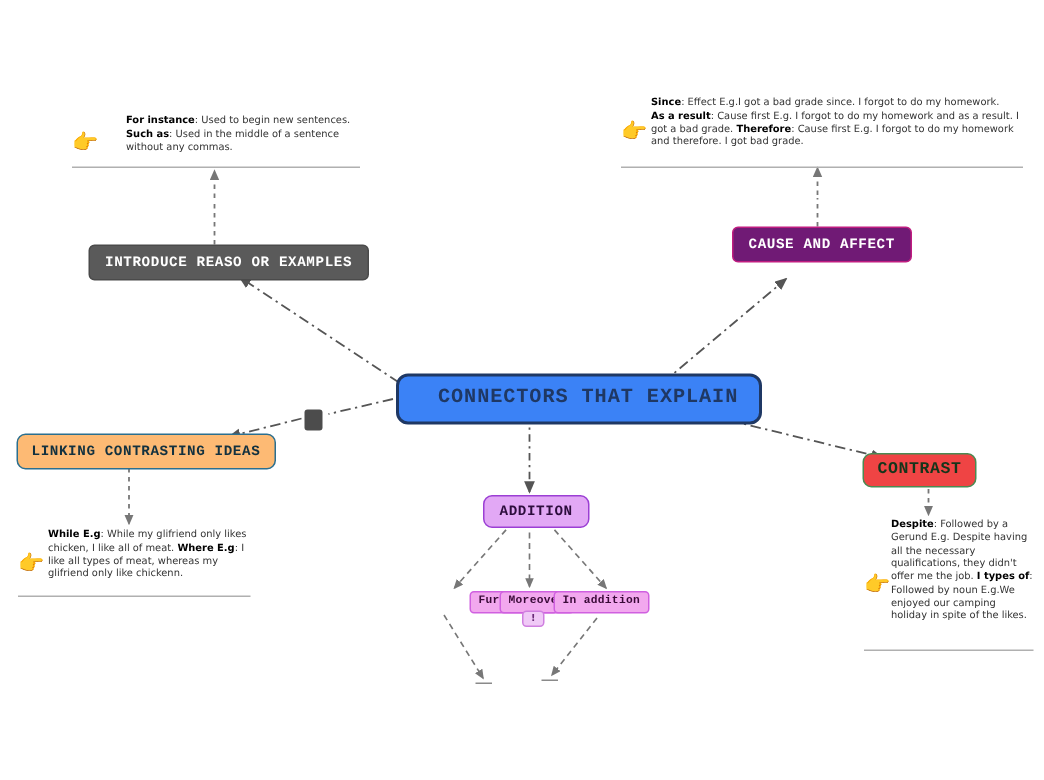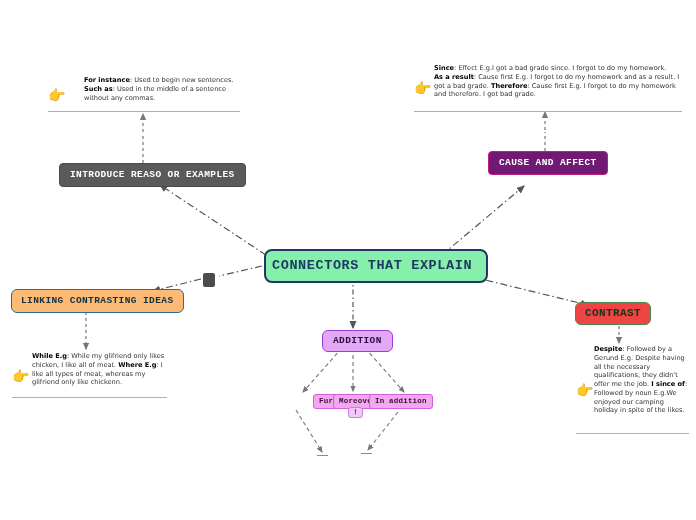--- a/index.html
+++ b/index.html
@@ -19,24 +19,24 @@
     white-space:nowrap;
     font-weight:bold;
     letter-spacing:0.4px;
     text-align:center;
     font-family:Liberation Mono, monospace;
   }
 
   
   .node-central{
     left:264px;top:249px;
-    padding:7px 14px 8px 6px;
+    padding:7px 14px 8px 26px;
     border:2px solid #1f3864;
     border-radius:8px;
-    background:#86efac;
+    background:#3b82f6;
     color:#1f3864;
     font-size:13.5px;
     letter-spacing:0.6px;
   }
 
   
   .node-introduce{
     left:59px;top:163px;
     padding:5px 10px 6px 10px;
     border:1px solid #4a4a4a;
@@ -298,19 +298,19 @@
     <div class="rule"></div>
   </div>
 
   <div class="note note-contrast">
     <span class="hand">👉</span>
     <div class="body">
       <span>
         <b>Despite</b><span>: Followed by a Gerund E.g. Despite having all the necessary qualifications, they didn't offer me the job.</span>
       </span>
       <span>
-        <b>I since of</b><span>: Followed by noun E.g.We enjoyed our camping holiday in spite of the likes.</span>
+        <b>I types of</b><span>: Followed by noun E.g.We enjoyed our camping holiday in spite of the likes.</span>
       </span>
     </div>
     <div class="rule"></div>
   </div>
 
 </div>
 
 </body></html>

